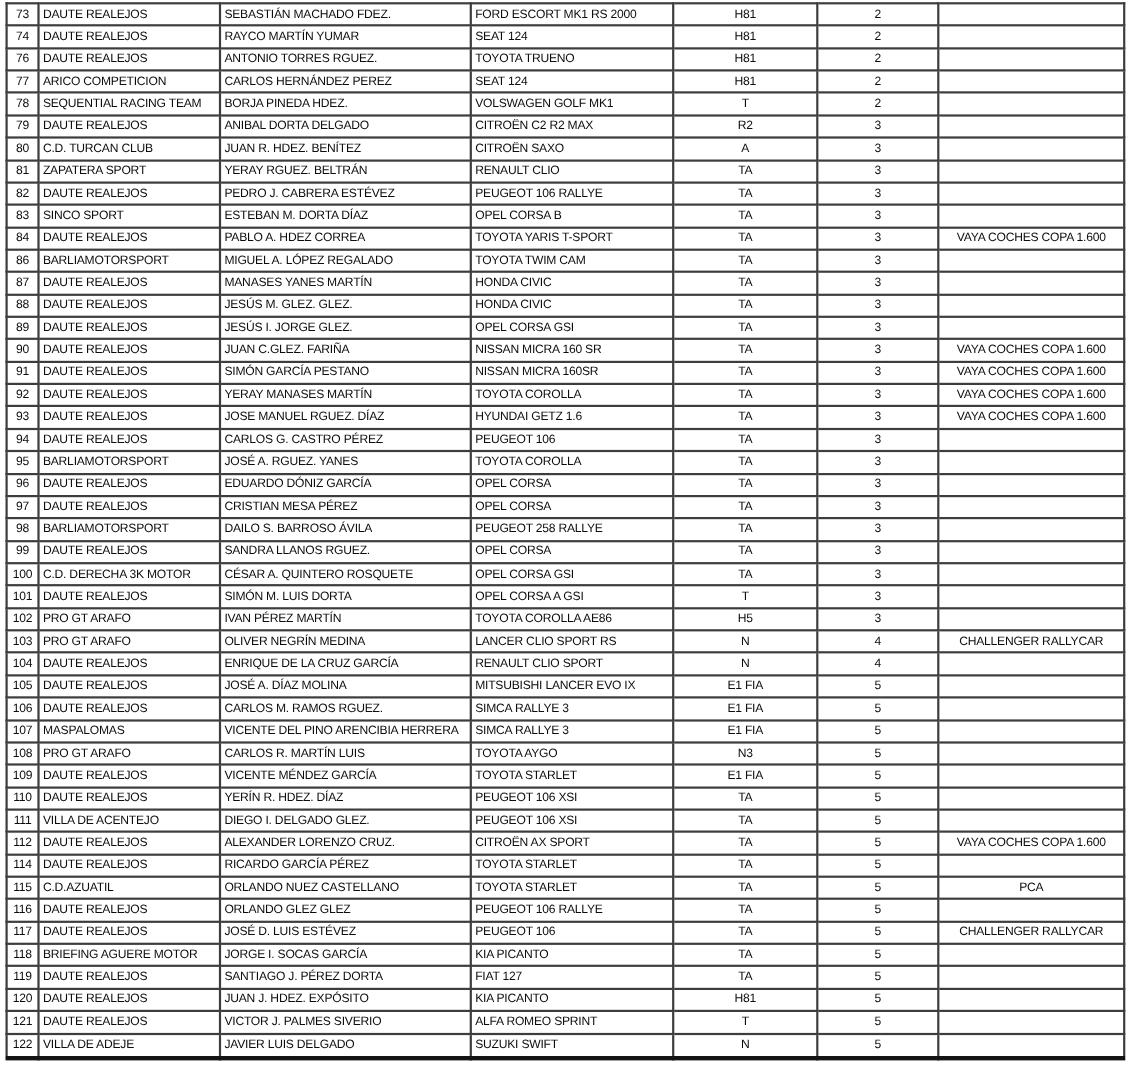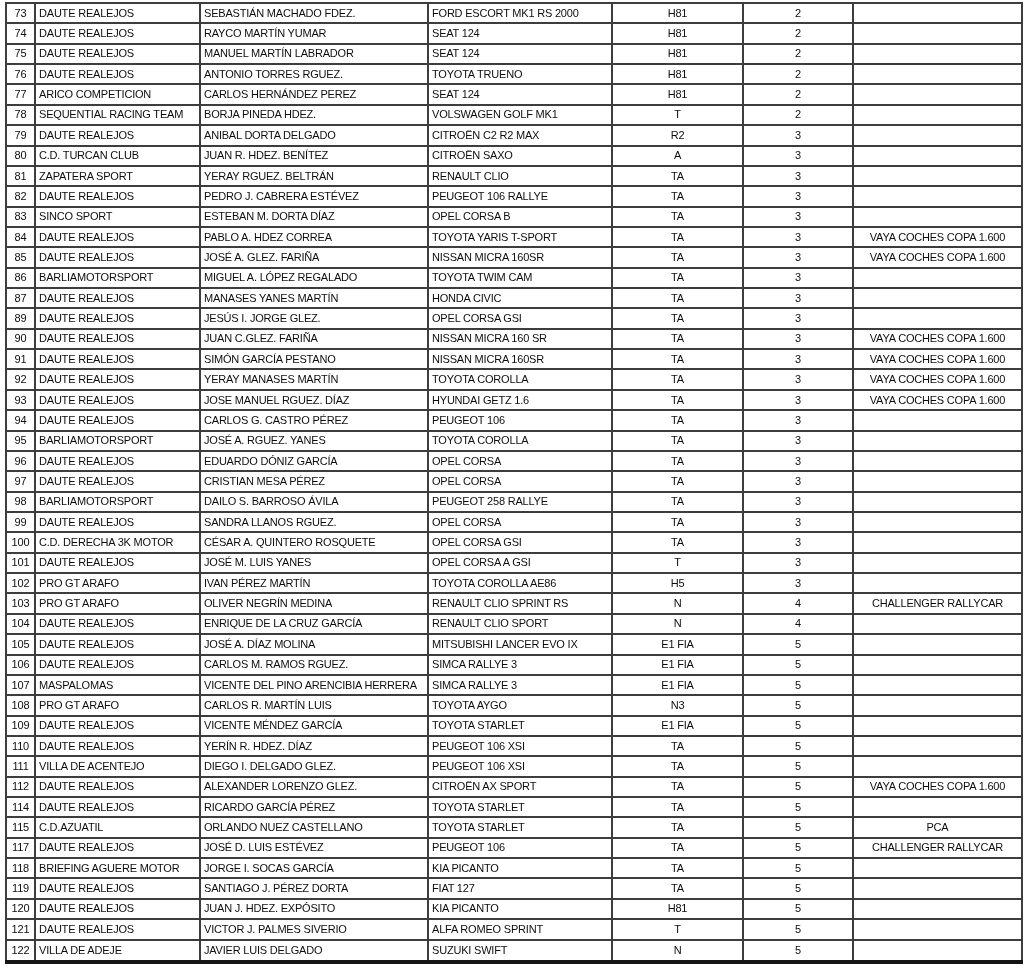--- a/index.html
+++ b/index.html
@@ -70,29 +70,20 @@
         <tr>
           <td class="al-center">74</td>
           <td class="al-left">DAUTE REALEJOS</td>
           <td class="al-left">RAYCO MARTÍN YUMAR</td>
           <td class="al-left">SEAT 124</td>
           <td class="al-center">H81</td>
           <td class="al-center">2</td>
           <td class="al-center"></td>
         </tr>
         <tr>
-          <td class="al-center">75</td>
-          <td class="al-left">DAUTE REALEJOS</td>
-          <td class="al-left">MANUEL MARTÍN LABRADOR</td>
-          <td class="al-left">SEAT 124</td>
-          <td class="al-center">H81</td>
-          <td class="al-center">2</td>
-          <td class="al-center"></td>
-        </tr>
-        <tr>
           <td class="al-center">76</td>
           <td class="al-left">DAUTE REALEJOS</td>
           <td class="al-left">ANTONIO TORRES RGUEZ.</td>
           <td class="al-left">TOYOTA TRUENO</td>
           <td class="al-center">H81</td>
           <td class="al-center">2</td>
           <td class="al-center"></td>
         </tr>
         <tr>
           <td class="al-center">77</td>
@@ -160,47 +151,47 @@
         <tr>
           <td class="al-center">84</td>
           <td class="al-left">DAUTE REALEJOS</td>
           <td class="al-left">PABLO A. HDEZ CORREA</td>
           <td class="al-left">TOYOTA YARIS T-SPORT</td>
           <td class="al-center">TA</td>
           <td class="al-center">3</td>
           <td class="al-center">VAYA COCHES COPA 1.600</td>
         </tr>
         <tr>
-          <td class="al-center">85</td>
-          <td class="al-left">DAUTE REALEJOS</td>
-          <td class="al-left">JOSÉ A. GLEZ. FARIÑA</td>
-          <td class="al-left">NISSAN MICRA 160SR</td>
-          <td class="al-center">TA</td>
-          <td class="al-center">3</td>
-          <td class="al-center">VAYA COCHES COPA 1.600</td>
-        </tr>
-        <tr>
           <td class="al-center">86</td>
           <td class="al-left">BARLIAMOTORSPORT</td>
           <td class="al-left">MIGUEL A. LÓPEZ REGALADO</td>
           <td class="al-left">TOYOTA TWIM CAM</td>
           <td class="al-center">TA</td>
           <td class="al-center">3</td>
           <td class="al-center"></td>
         </tr>
         <tr>
           <td class="al-center">87</td>
           <td class="al-left">DAUTE REALEJOS</td>
           <td class="al-left">MANASES YANES MARTÍN</td>
           <td class="al-left">HONDA CIVIC</td>
           <td class="al-center">TA</td>
           <td class="al-center">3</td>
           <td class="al-center"></td>
         </tr>
         <tr>
+          <td class="al-center">88</td>
+          <td class="al-left">DAUTE REALEJOS</td>
+          <td class="al-left">JESÚS M. GLEZ. GLEZ.</td>
+          <td class="al-left">HONDA CIVIC</td>
+          <td class="al-center">TA</td>
+          <td class="al-center">3</td>
+          <td class="al-center"></td>
+        </tr>
+        <tr>
           <td class="al-center">89</td>
           <td class="al-left">DAUTE REALEJOS</td>
           <td class="al-left">JESÚS I. JORGE GLEZ.</td>
           <td class="al-left">OPEL CORSA GSI</td>
           <td class="al-center">TA</td>
           <td class="al-center">3</td>
           <td class="al-center"></td>
         </tr>
         <tr>
           <td class="al-center">90</td>
@@ -297,40 +288,40 @@
           <td class="al-left">C.D. DERECHA 3K MOTOR</td>
           <td class="al-left">CÉSAR A. QUINTERO ROSQUETE</td>
           <td class="al-left">OPEL CORSA GSI</td>
           <td class="al-center">TA</td>
           <td class="al-center">3</td>
           <td class="al-center"></td>
         </tr>
         <tr>
           <td class="al-center">101</td>
           <td class="al-left">DAUTE REALEJOS</td>
-          <td class="al-left">JOSÉ M. LUIS YANES</td>
+          <td class="al-left">SIMÓN M. LUIS DORTA</td>
           <td class="al-left">OPEL CORSA A GSI</td>
           <td class="al-center">T</td>
           <td class="al-center">3</td>
           <td class="al-center"></td>
         </tr>
         <tr>
           <td class="al-center">102</td>
           <td class="al-left">PRO GT ARAFO</td>
           <td class="al-left">IVAN PÉREZ MARTÍN</td>
           <td class="al-left">TOYOTA COROLLA AE86</td>
           <td class="al-center">H5</td>
           <td class="al-center">3</td>
           <td class="al-center"></td>
         </tr>
         <tr>
           <td class="al-center">103</td>
           <td class="al-left">PRO GT ARAFO</td>
           <td class="al-left">OLIVER NEGRÍN MEDINA</td>
-          <td class="al-left">RENAULT CLIO SPRINT RS</td>
+          <td class="al-left">LANCER CLIO SPORT RS</td>
           <td class="al-center">N</td>
           <td class="al-center">4</td>
           <td class="al-center">CHALLENGER RALLYCAR</td>
         </tr>
         <tr>
           <td class="al-center">104</td>
           <td class="al-left">DAUTE REALEJOS</td>
           <td class="al-left">ENRIQUE DE LA CRUZ GARCÍA</td>
           <td class="al-left">RENAULT CLIO SPORT</td>
           <td class="al-center">N</td>
@@ -396,21 +387,21 @@
           <td class="al-left">VILLA DE ACENTEJO</td>
           <td class="al-left">DIEGO I. DELGADO GLEZ.</td>
           <td class="al-left">PEUGEOT 106 XSI</td>
           <td class="al-center">TA</td>
           <td class="al-center">5</td>
           <td class="al-center"></td>
         </tr>
         <tr>
           <td class="al-center">112</td>
           <td class="al-left">DAUTE REALEJOS</td>
-          <td class="al-left">ALEXANDER LORENZO GLEZ.</td>
+          <td class="al-left">ALEXANDER LORENZO CRUZ.</td>
           <td class="al-left">CITROËN AX SPORT</td>
           <td class="al-center">TA</td>
           <td class="al-center">5</td>
           <td class="al-center">VAYA COCHES COPA 1.600</td>
         </tr>
         <tr>
           <td class="al-center">114</td>
           <td class="al-left">DAUTE REALEJOS</td>
           <td class="al-left">RICARDO GARCÍA PÉREZ</td>
           <td class="al-left">TOYOTA STARLET</td>
@@ -419,20 +410,29 @@
           <td class="al-center"></td>
         </tr>
         <tr>
           <td class="al-center">115</td>
           <td class="al-left">C.D.AZUATIL</td>
           <td class="al-left">ORLANDO NUEZ CASTELLANO</td>
           <td class="al-left">TOYOTA STARLET</td>
           <td class="al-center">TA</td>
           <td class="al-center">5</td>
           <td class="al-center">PCA</td>
+        </tr>
+        <tr>
+          <td class="al-center">116</td>
+          <td class="al-left">DAUTE REALEJOS</td>
+          <td class="al-left">ORLANDO GLEZ GLEZ</td>
+          <td class="al-left">PEUGEOT 106 RALLYE</td>
+          <td class="al-center">TA</td>
+          <td class="al-center">5</td>
+          <td class="al-center"></td>
         </tr>
         <tr>
           <td class="al-center">117</td>
           <td class="al-left">DAUTE REALEJOS</td>
           <td class="al-left">JOSÉ D. LUIS ESTÉVEZ</td>
           <td class="al-left">PEUGEOT 106</td>
           <td class="al-center">TA</td>
           <td class="al-center">5</td>
           <td class="al-center">CHALLENGER RALLYCAR</td>
         </tr>

